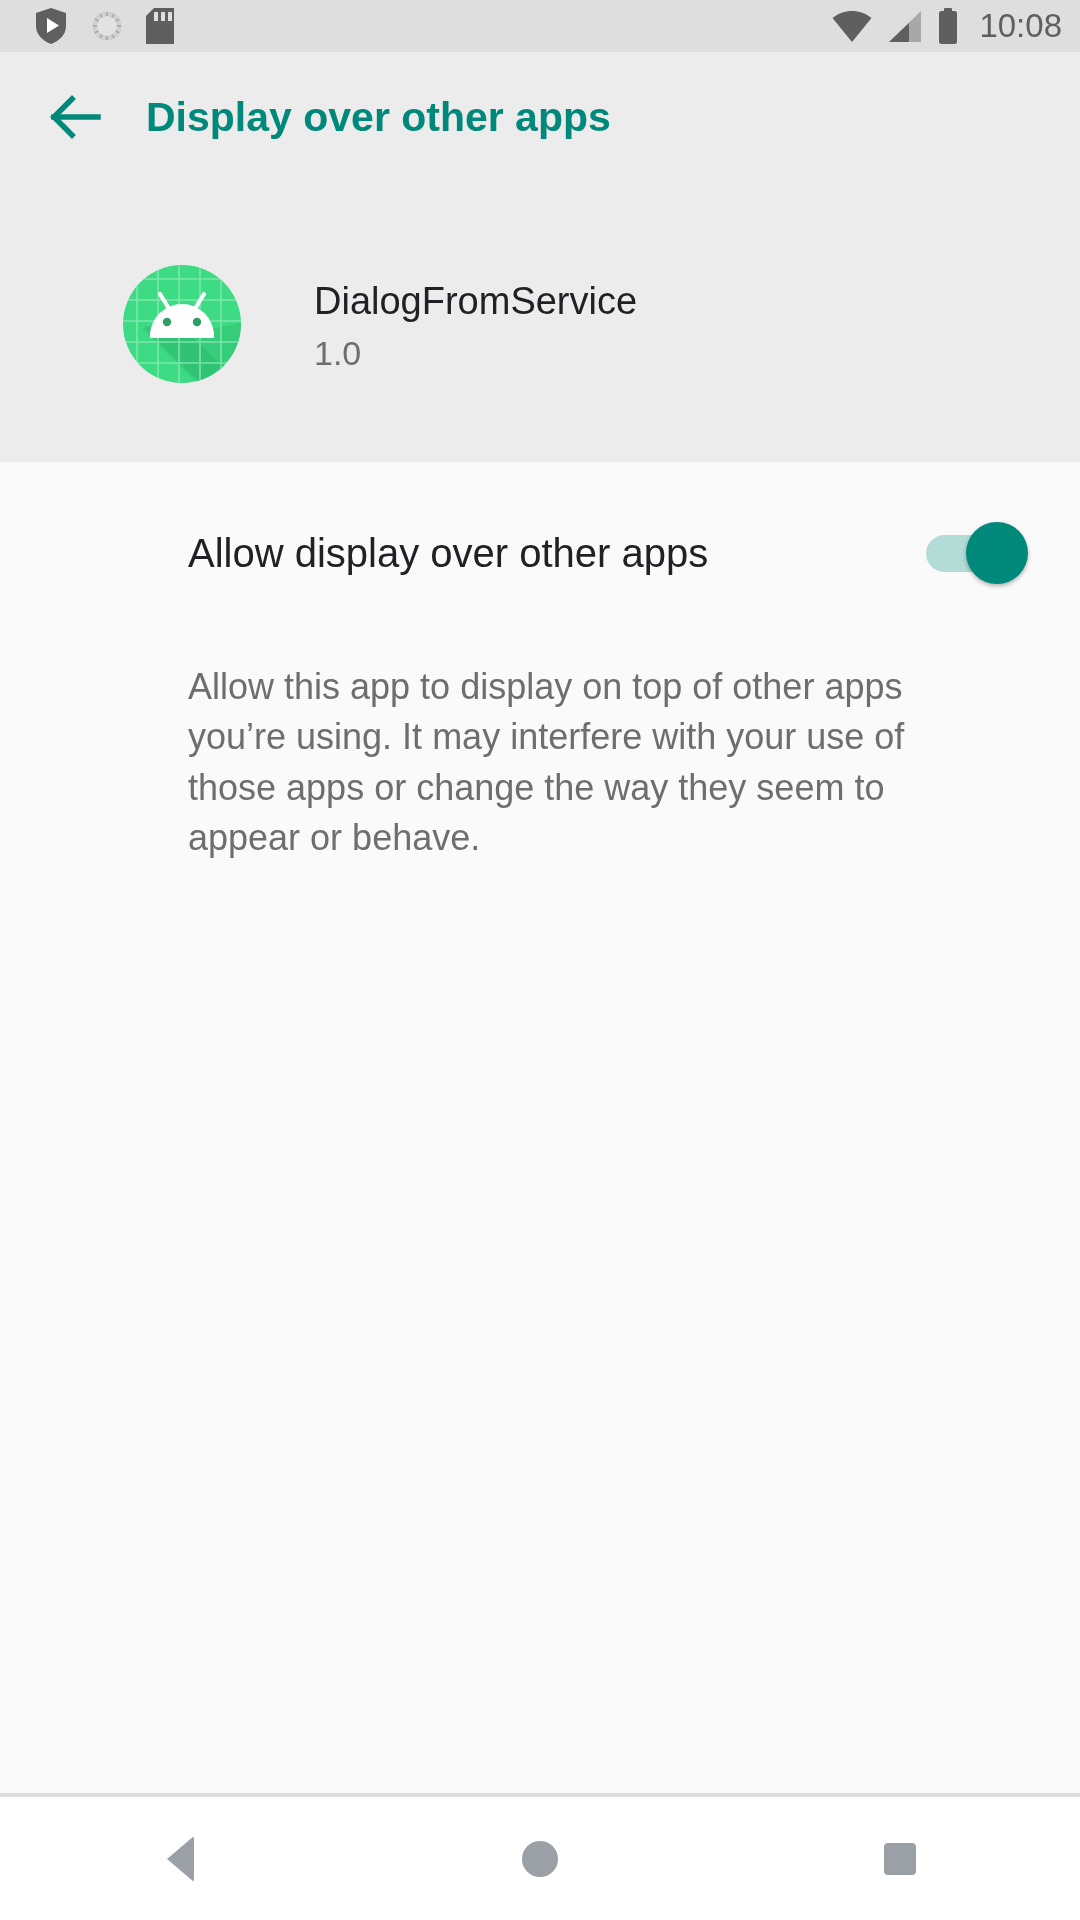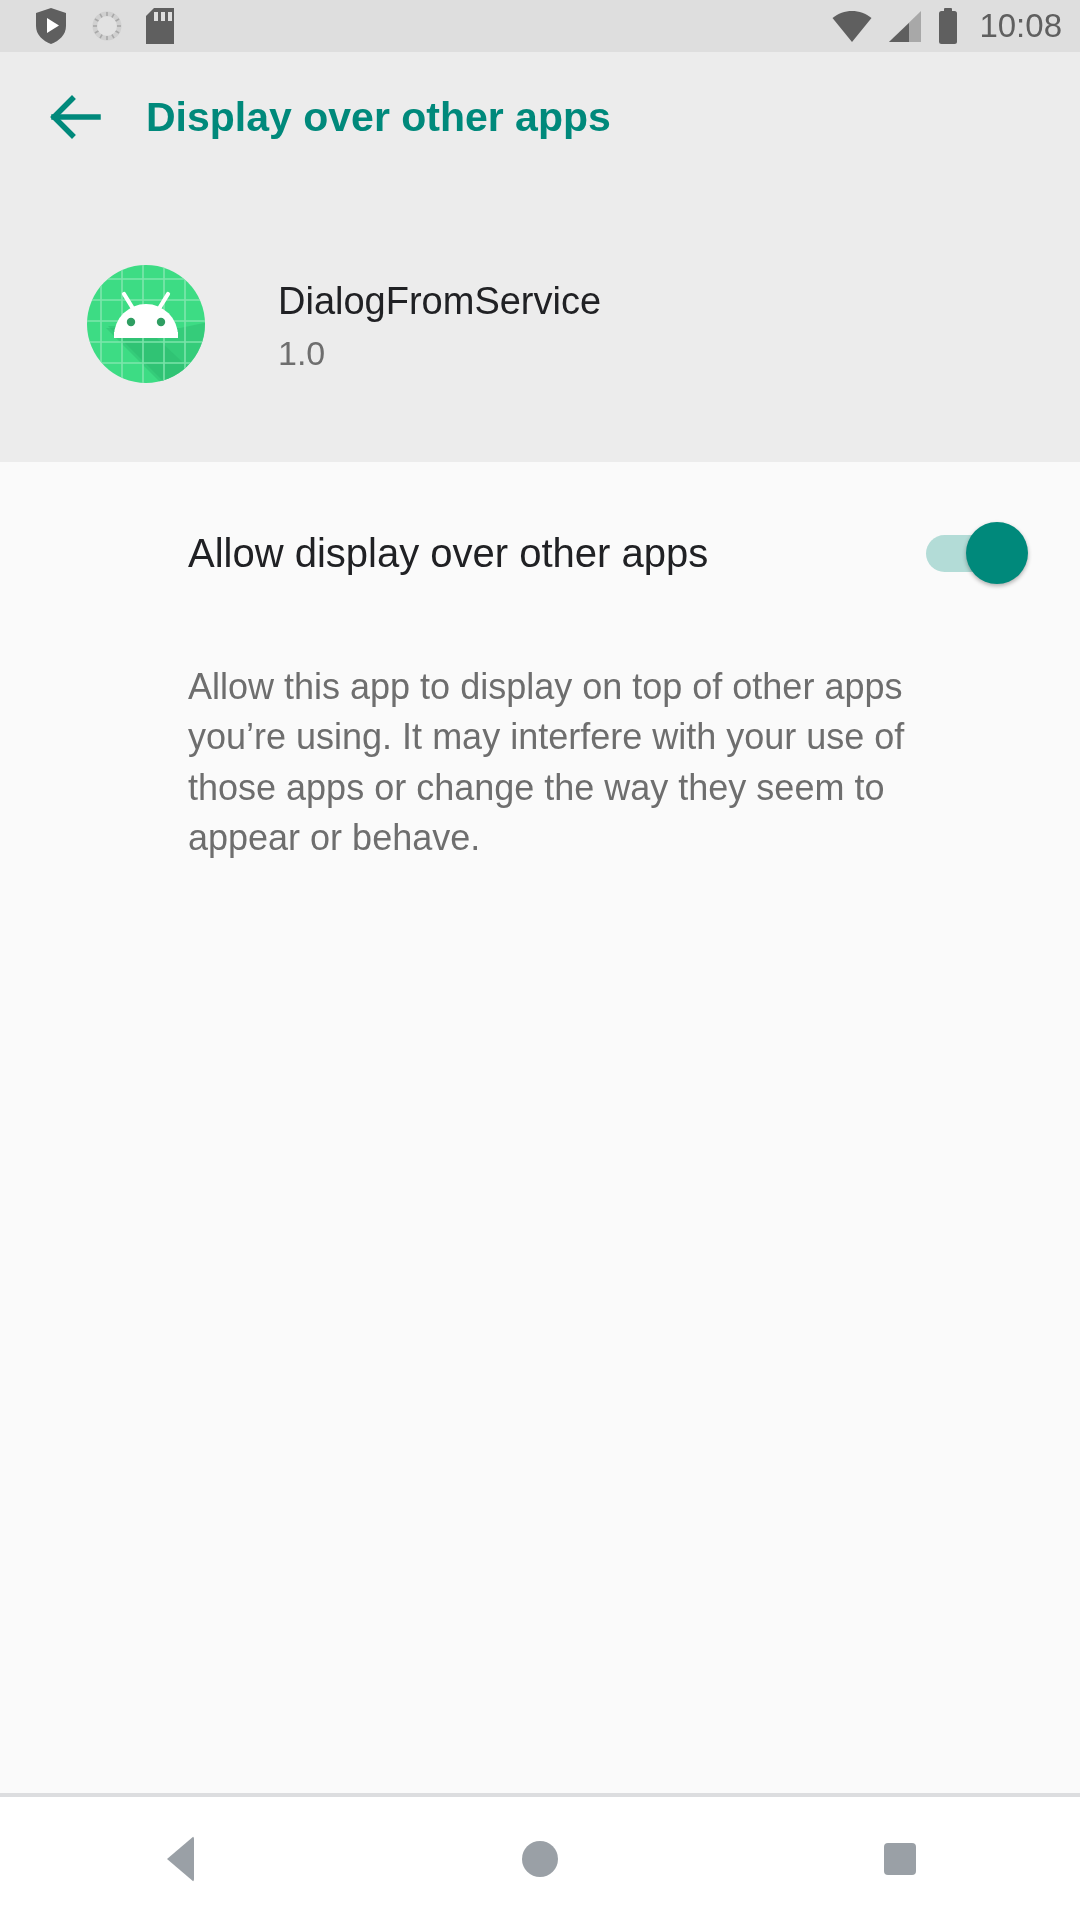--- a/index.html
+++ b/index.html
@@ -84,21 +84,21 @@
     margin-left: 22px;
     white-space: nowrap;
   }
 
   #app-info {
     position: absolute;
     top: 210px; left: 0;
     width: 1080px;
     display: flex;
     align-items: flex-start;
-    padding-left: 84px;
+    padding-left: 120px;
   }
 
   #app-icon {
     width: 124px;
     height: 124px;
     flex: 0 0 124px;
     position: relative;
   }
 
   #app-text-block {

